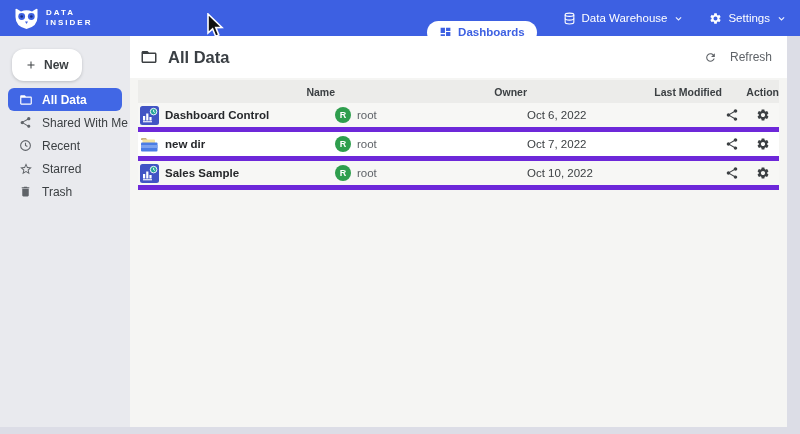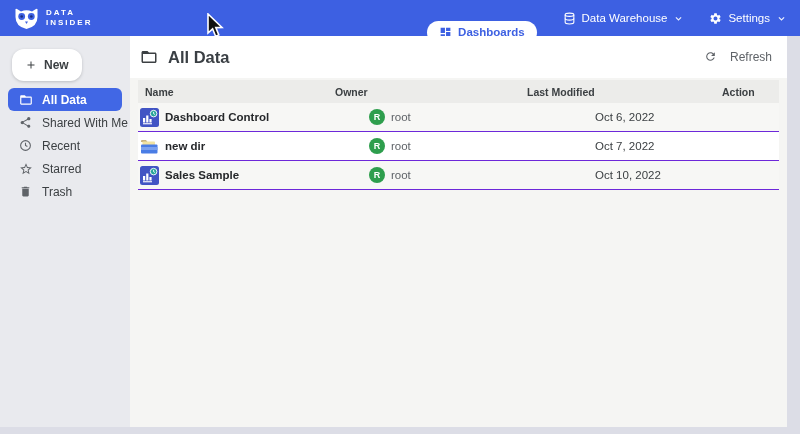--- a/index.html
+++ b/index.html
@@ -26,28 +26,28 @@
   .side-items { margin-top:7px; display:flex; flex-direction:column; }
   .side-item { height:23px; display:flex; align-items:center; gap:9px; padding:0 10px; margin:0 8px; border-radius:6px; font-size:12px; color:#3c4043; cursor:pointer; white-space:nowrap; }
   .side-item .sicon { display:flex; width:15px; justify-content:center; color:#5f6368; flex:none; }
   .side-item.selected { background:#4167e5; color:#fff; font-weight:bold; }
   .side-item.selected .sicon { color:#fff; }
 
   
   .content-header { height:42px; background:#fff; display:flex; align-items:center; padding:0 15px 0 10px; flex:none; }
   .content-header h1 { font-size:16.5px; font-weight:bold; color:#3a3f44; margin-left:10px; }
   .title-folder { color:#3c4043; display:flex; }
-  .refresh { margin-left:auto; display:flex; align-items:flex-start; gap:13px; background:none; border:none; color:#5f6368; font-size:12px; font-family:inherit; cursor:pointer; }
+  .refresh { margin-left:auto; display:flex; align-items:flex-end; gap:13px; background:none; border:none; color:#5f6368; font-size:12px; font-family:inherit; cursor:pointer; }
 
   
   .table { margin:2px 8px 0 8px; }
   .thead, .trow { display:grid; grid-template-columns:197px 192px 195px 1fr; align-items:center; }
-  .thead { background:#ececea; height:23px; font-size:10.5px; font-weight:bold; color:#3c4043; }
+  .thead { background:#ececea; height:23px; font-size:10.5px; font-weight:bold; color:#3c4043;text-align:right; }
   .thead .hcell:first-child { padding-left:7px; }
-  .trow { height:29px; background:#fff; border-bottom:1px solid #6d28d9; cursor:pointer;gap:34px; }
+  .trow { height:29px; background:#fff; border-bottom:5px solid #6d28d9; cursor:pointer; }
   .trow.odd { background:#f7f7f5; }
   .name-cell { display:flex; align-items:center; gap:6px; padding-left:2px; font-size:11.5px; font-weight:bold; color:#26282b; }
   .file-icon { display:flex; flex:none; }
   .owner-cell { display:flex; align-items:center; gap:6px; font-size:11.5px; color:#5f6368; }
   .avatar { width:16px; height:16px; border-radius:50%; background:#2e9e4d; color:#fff; font-size:9px; font-weight:bold; display:flex; align-items:center; justify-content:center; flex:none; }
   .date-cell { font-size:11.5px; color:#3c4043; }
   .action-cell { display:flex; align-items:center; gap:17px; padding-left:3px; }
   .act { display:flex; color:#3c4043; cursor:pointer; }
 
   

